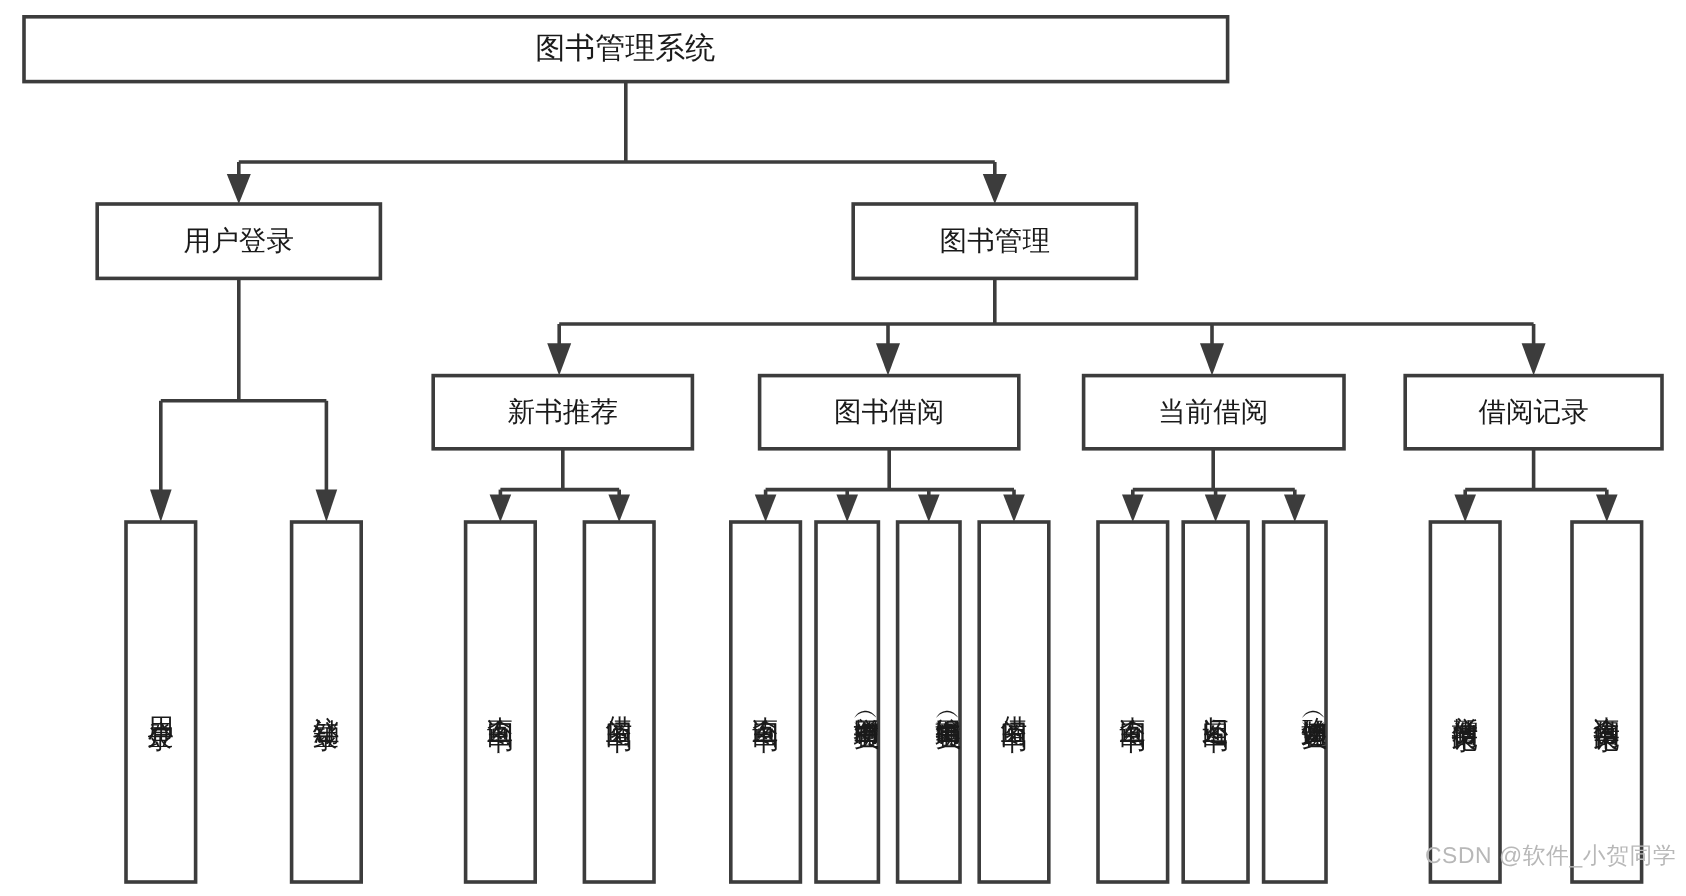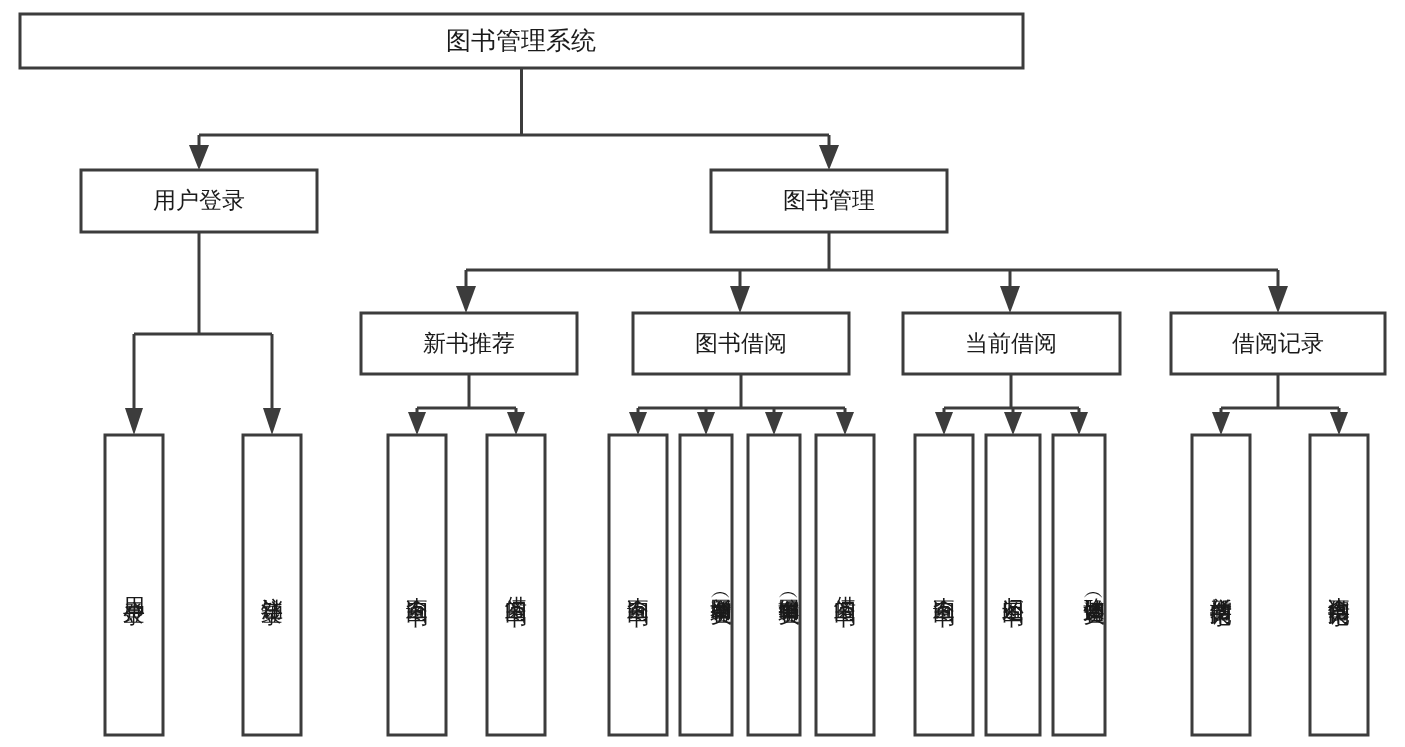--- a/index.html
+++ b/index.html
@@ -211,14 +211,15 @@
   <div class="leaf-label-v" style="left:915px; top:435px; width:58px; height:300px;">查询图书</div>
 
   <div class="leaf-label-v" style="left:986px; top:435px; width:54px; height:300px;">归还图书</div>
 
   <div class="leaf-label-v" style="left:1053px; top:437px; width:52px; height:296px; align-items:flex-start; font-size:21px; letter-spacing:1px;">确认归还（管理员）</div>
 
   <div class="leaf-label-v" style="left:1192px; top:435px; width:58px; height:300px; letter-spacing:2px;">新增借阅记录</div>
 
   <div class="leaf-label-v" style="left:1310px; top:435px; width:58px; height:300px; letter-spacing:2px;">查询借阅记录</div>
 
+  <div id="watermark">CSDN @软件_小贺同学</div>
 
 </div>
 
 </body></html>

